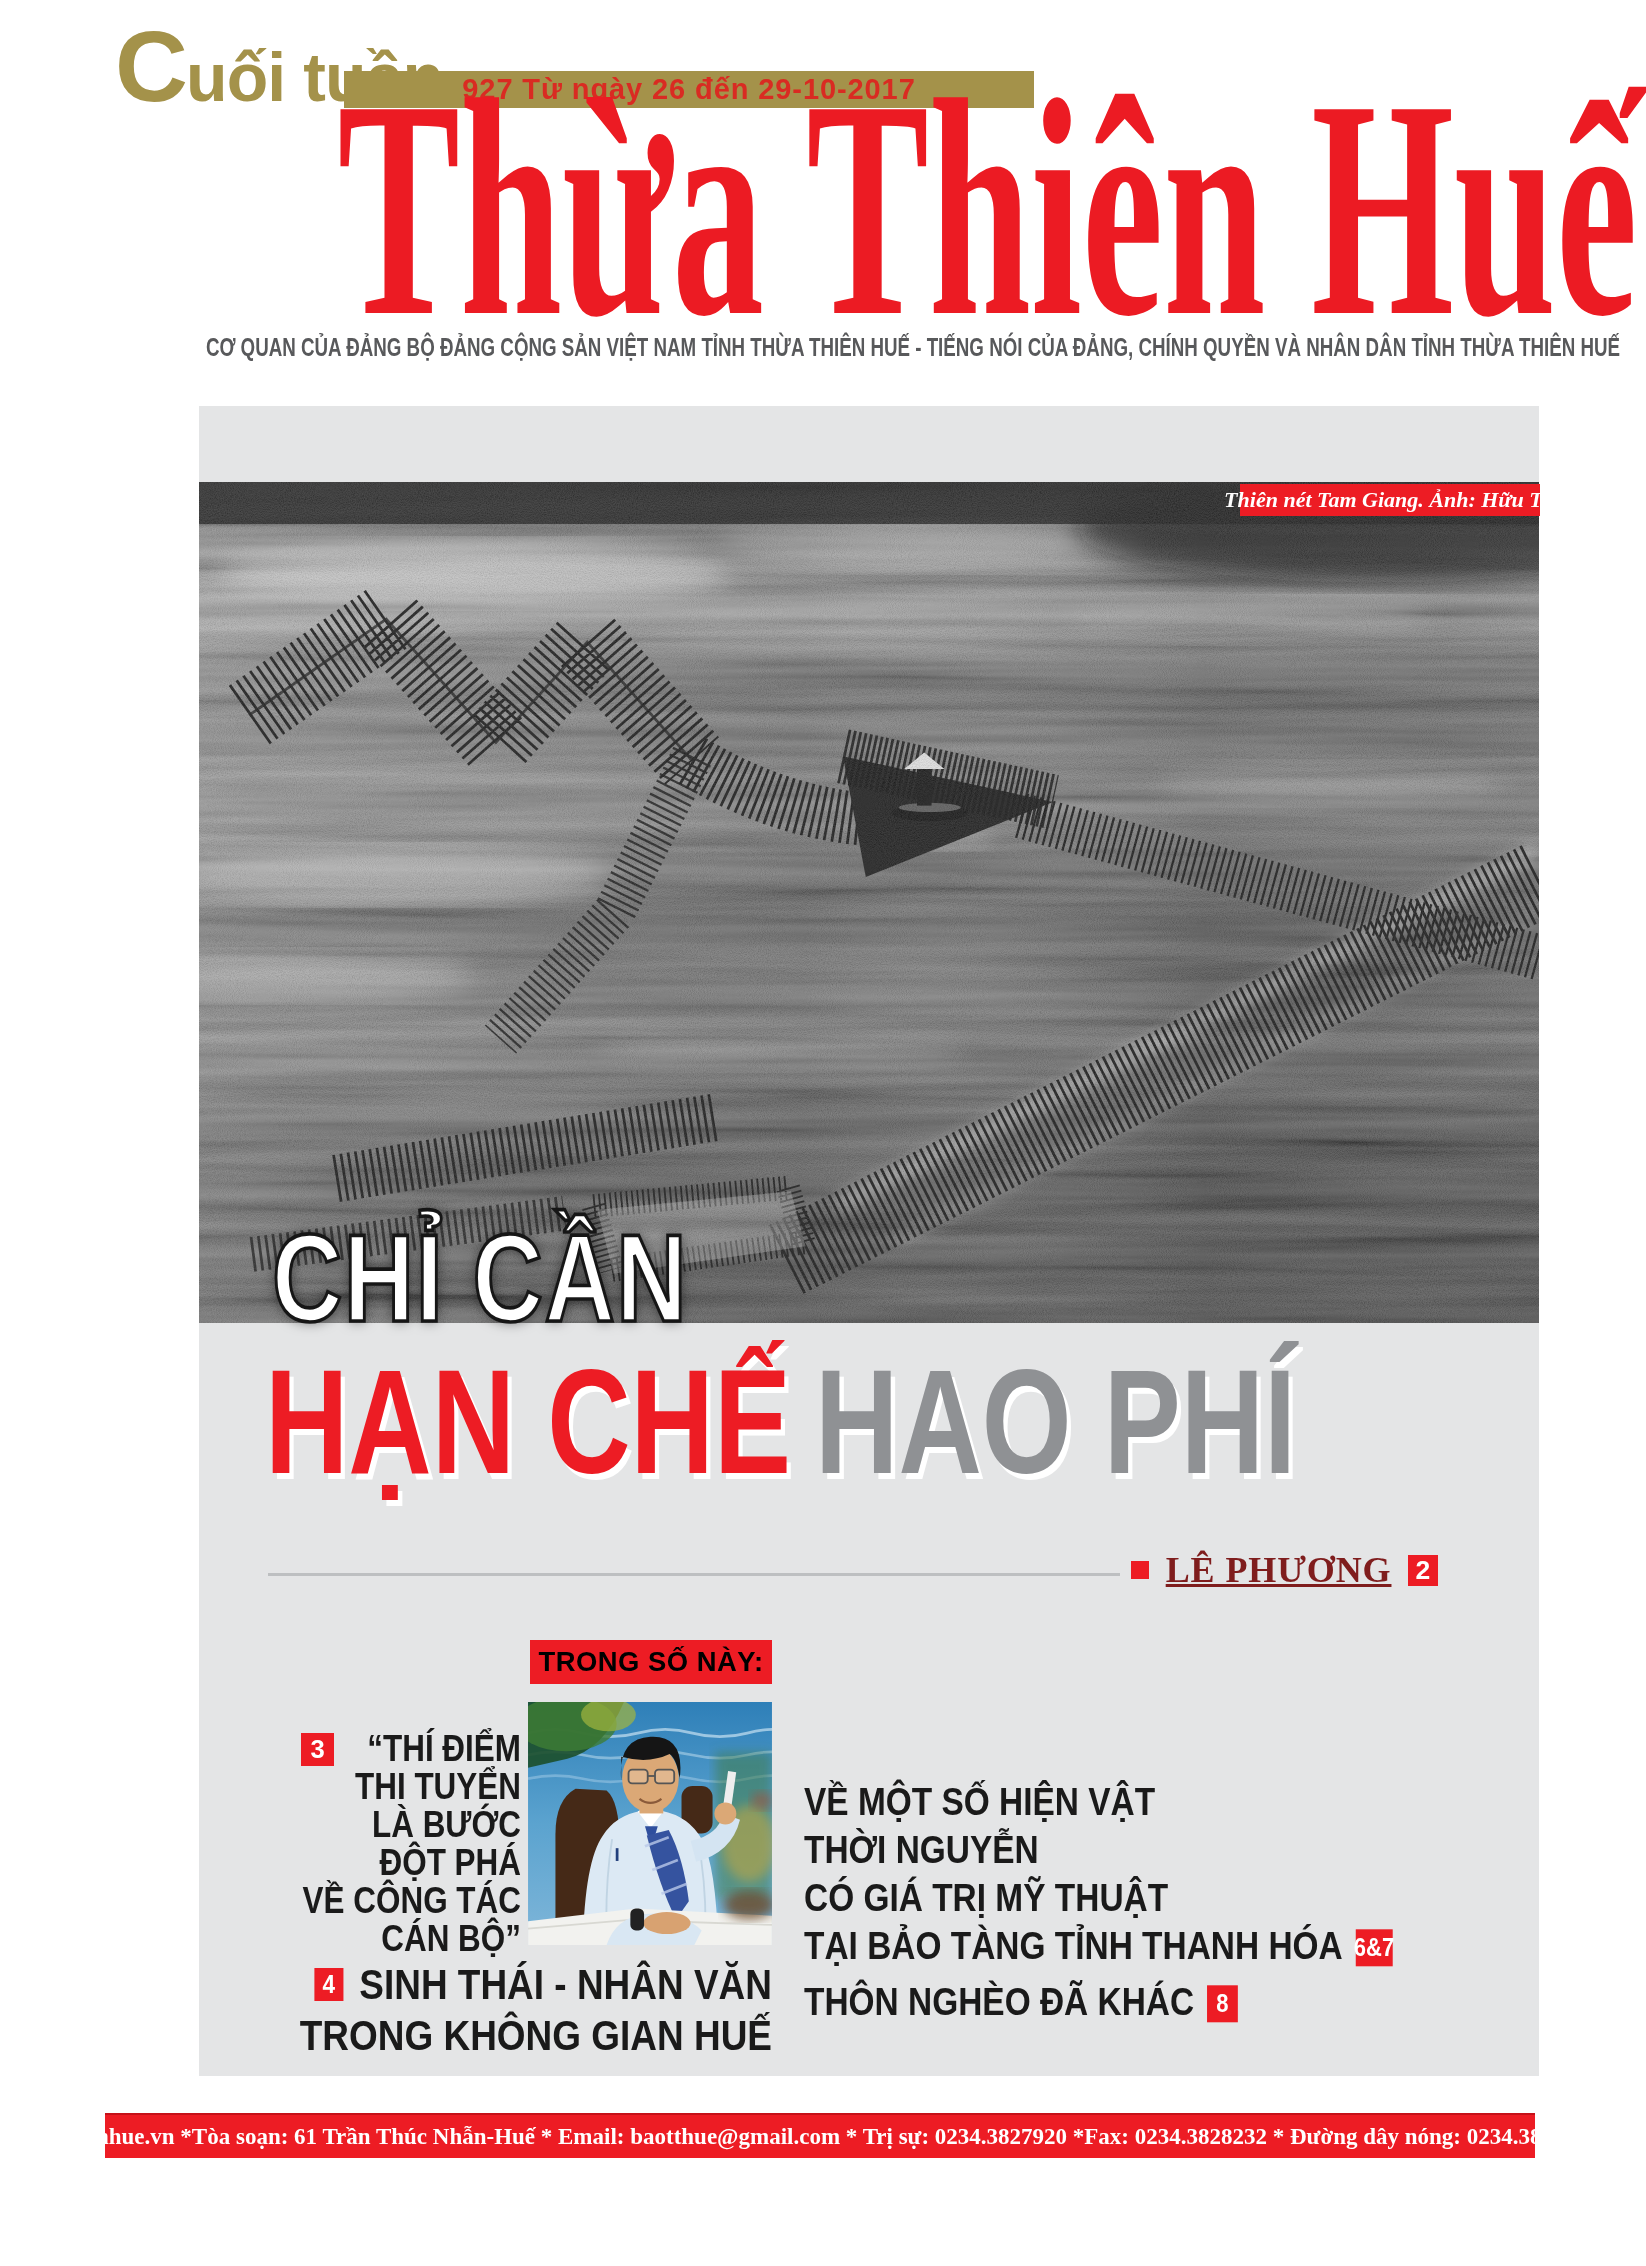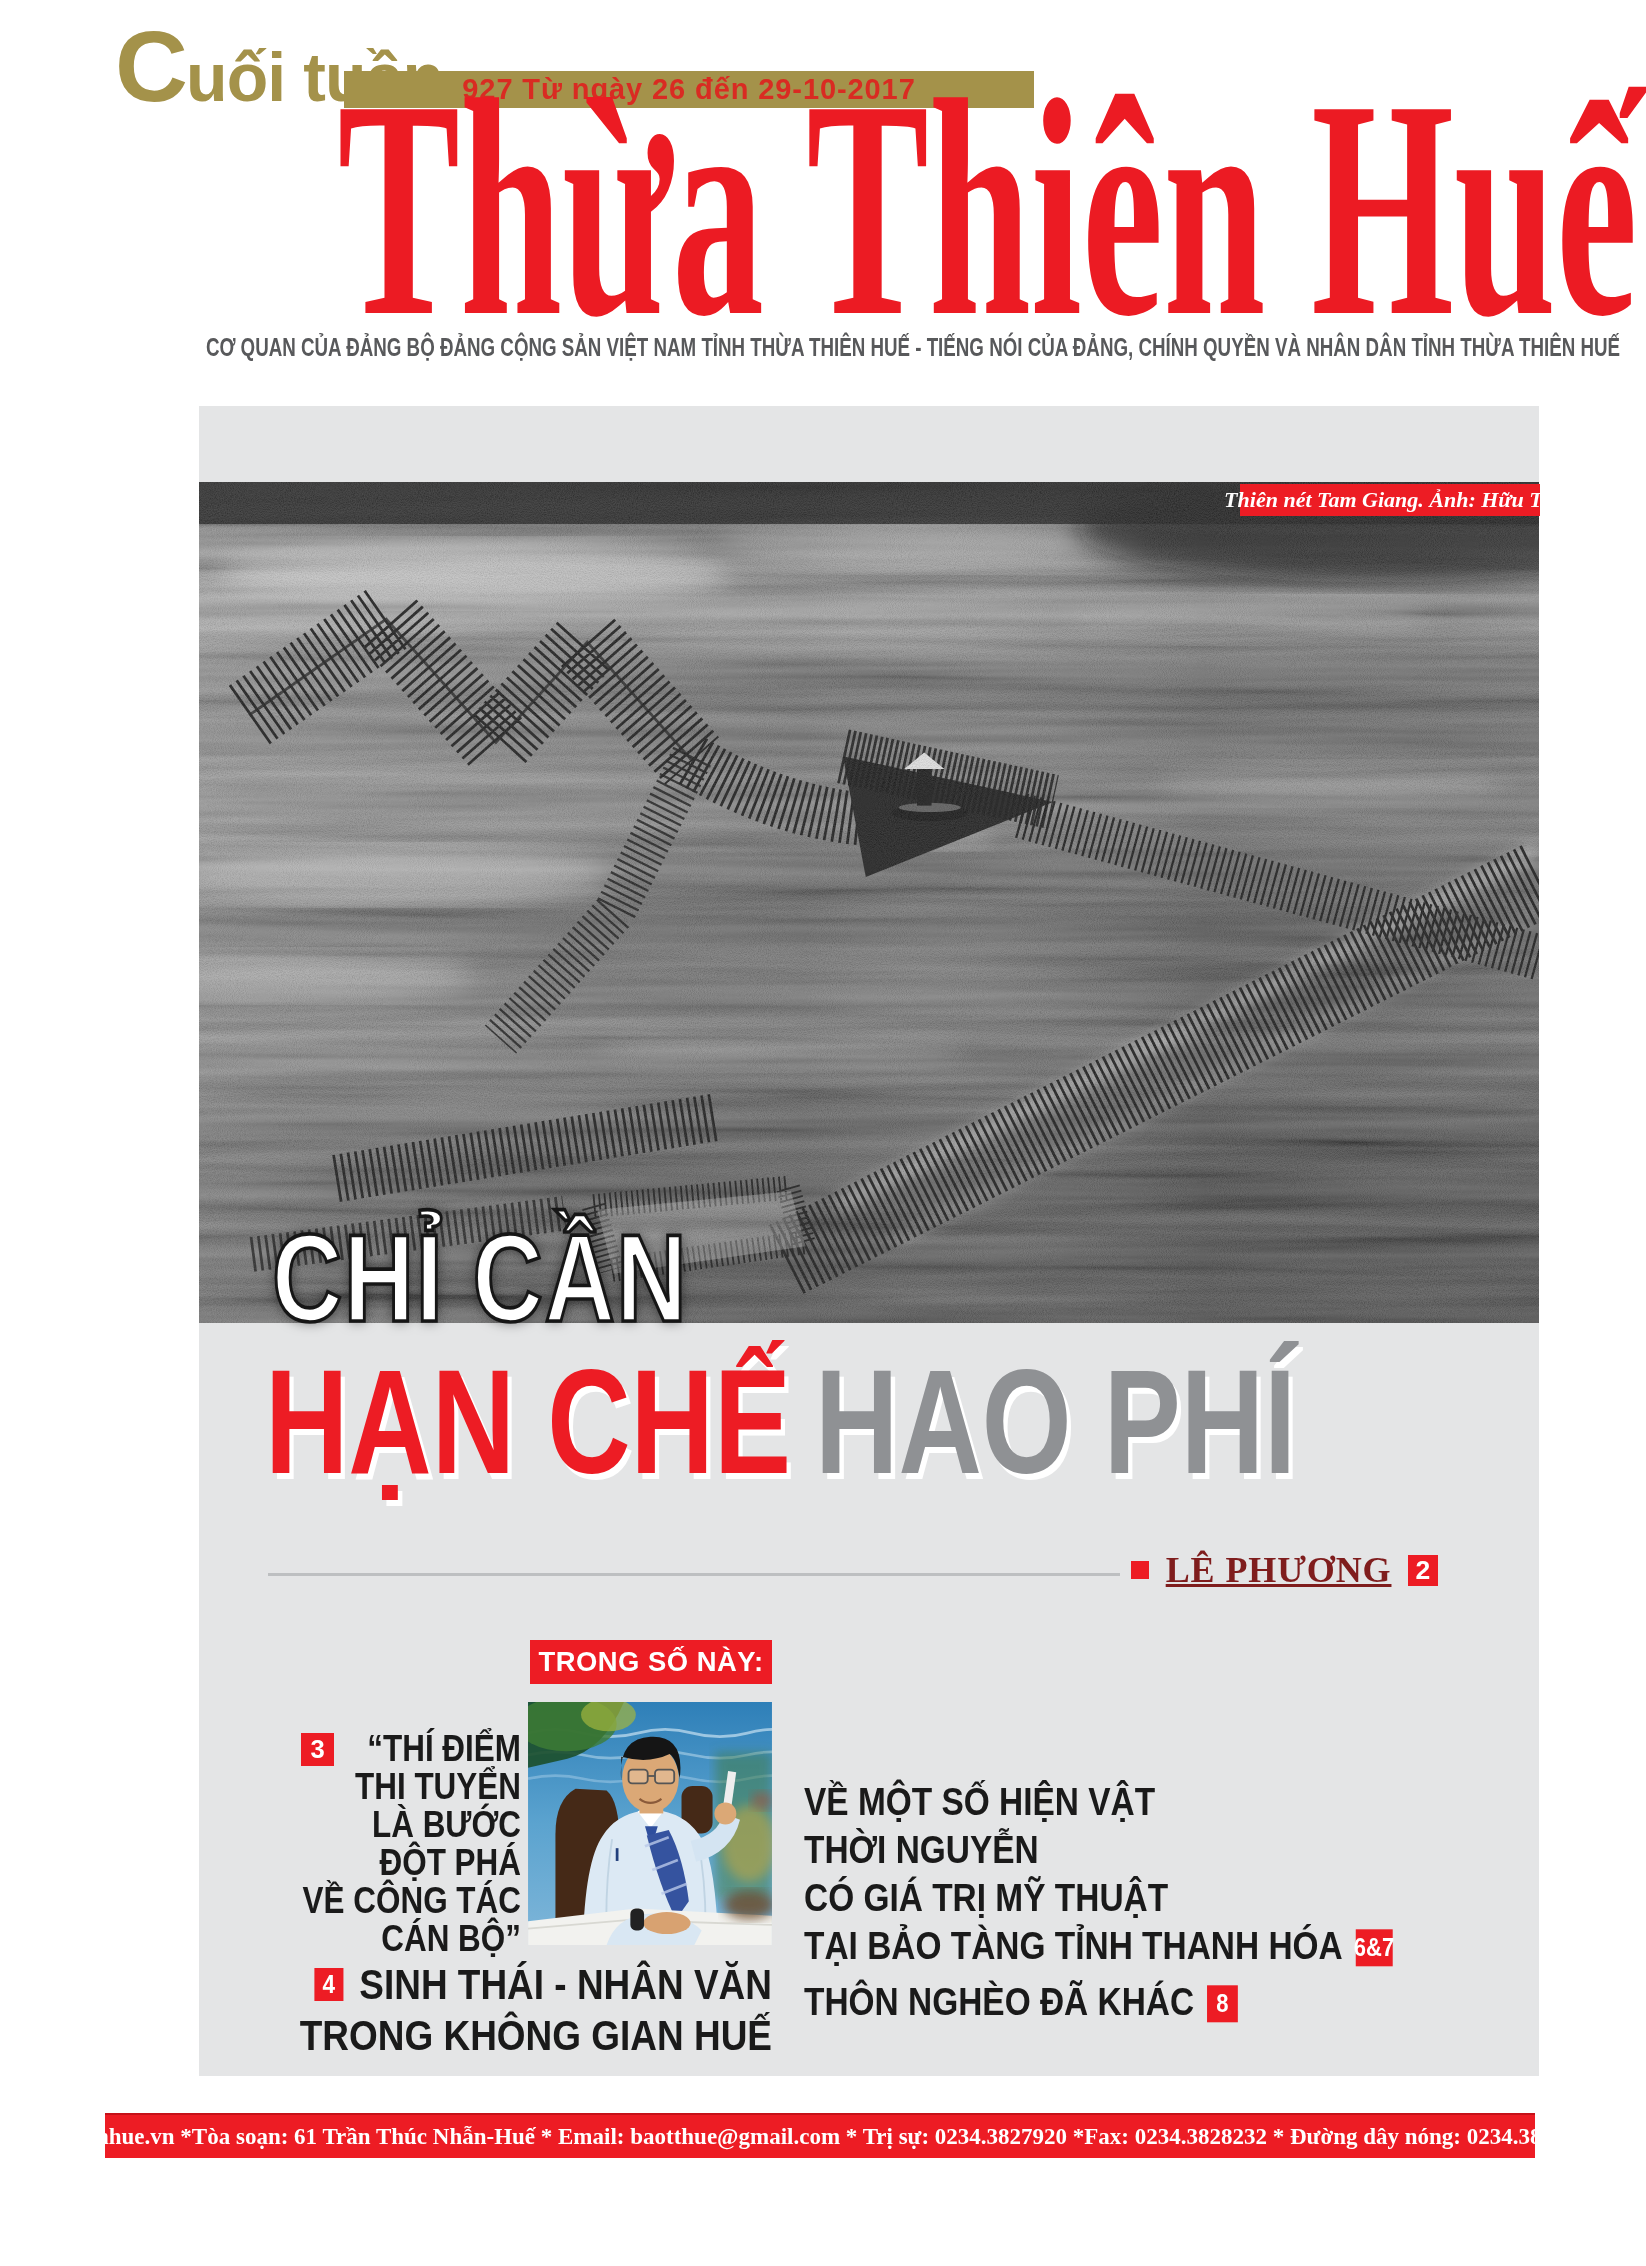--- a/index.html
+++ b/index.html
@@ -41,21 +41,21 @@
   .byline-rule{position:absolute;left:69px;top:1167px;width:852px;height:2.7px;background:#bdbfc1;}
   .byline{position:absolute;left:932px;top:1142px;height:44px;display:flex;align-items:center;gap:16.4px;}
   .byline .bullet{width:18.3px;height:18.3px;background:#ed1c24;}
   .byline .author{font-family:"Liberation Serif",serif;font-weight:bold;font-size:36px;
         color:#7f1d1d;letter-spacing:0.9px;white-space:nowrap;text-decoration:underline;}
   .page-badge{background:#ed1c24;color:#fff;font-weight:bold;display:inline-flex;
         align-items:center;justify-content:center;}
   .byline .page-badge{width:30px;height:31px;font-size:26.5px;}
 
   .toc-label{position:absolute;left:331px;top:1234px;width:242px;height:44px;background:#ed1c24;
-        color:#ffffff;font-weight:bold;font-size:27.4px;display:flex;align-items:center;justify-content:center;
+        color:#000000;font-weight:bold;font-size:27.4px;display:flex;align-items:center;justify-content:center;
         letter-spacing:0.5px;}
 
   .quote-block{position:absolute;left:0;top:1324px;width:322px;text-align:right;color:#1a1a1a;
         font-weight:bold;font-size:37px;line-height:38px;white-space:nowrap;
         transform:scaleX(.85);transform-origin:100% 0;}
   .badge-3{position:absolute;left:102px;top:1327px;width:33px;height:33px;font-size:25.6px;}
 
   .portrait{position:absolute;left:329px;top:1296px;width:244px;height:243px;overflow:hidden;}
 
   .right-list{position:absolute;left:605px;top:1372px;color:#1a1a1a;font-weight:bold;font-size:38px;

